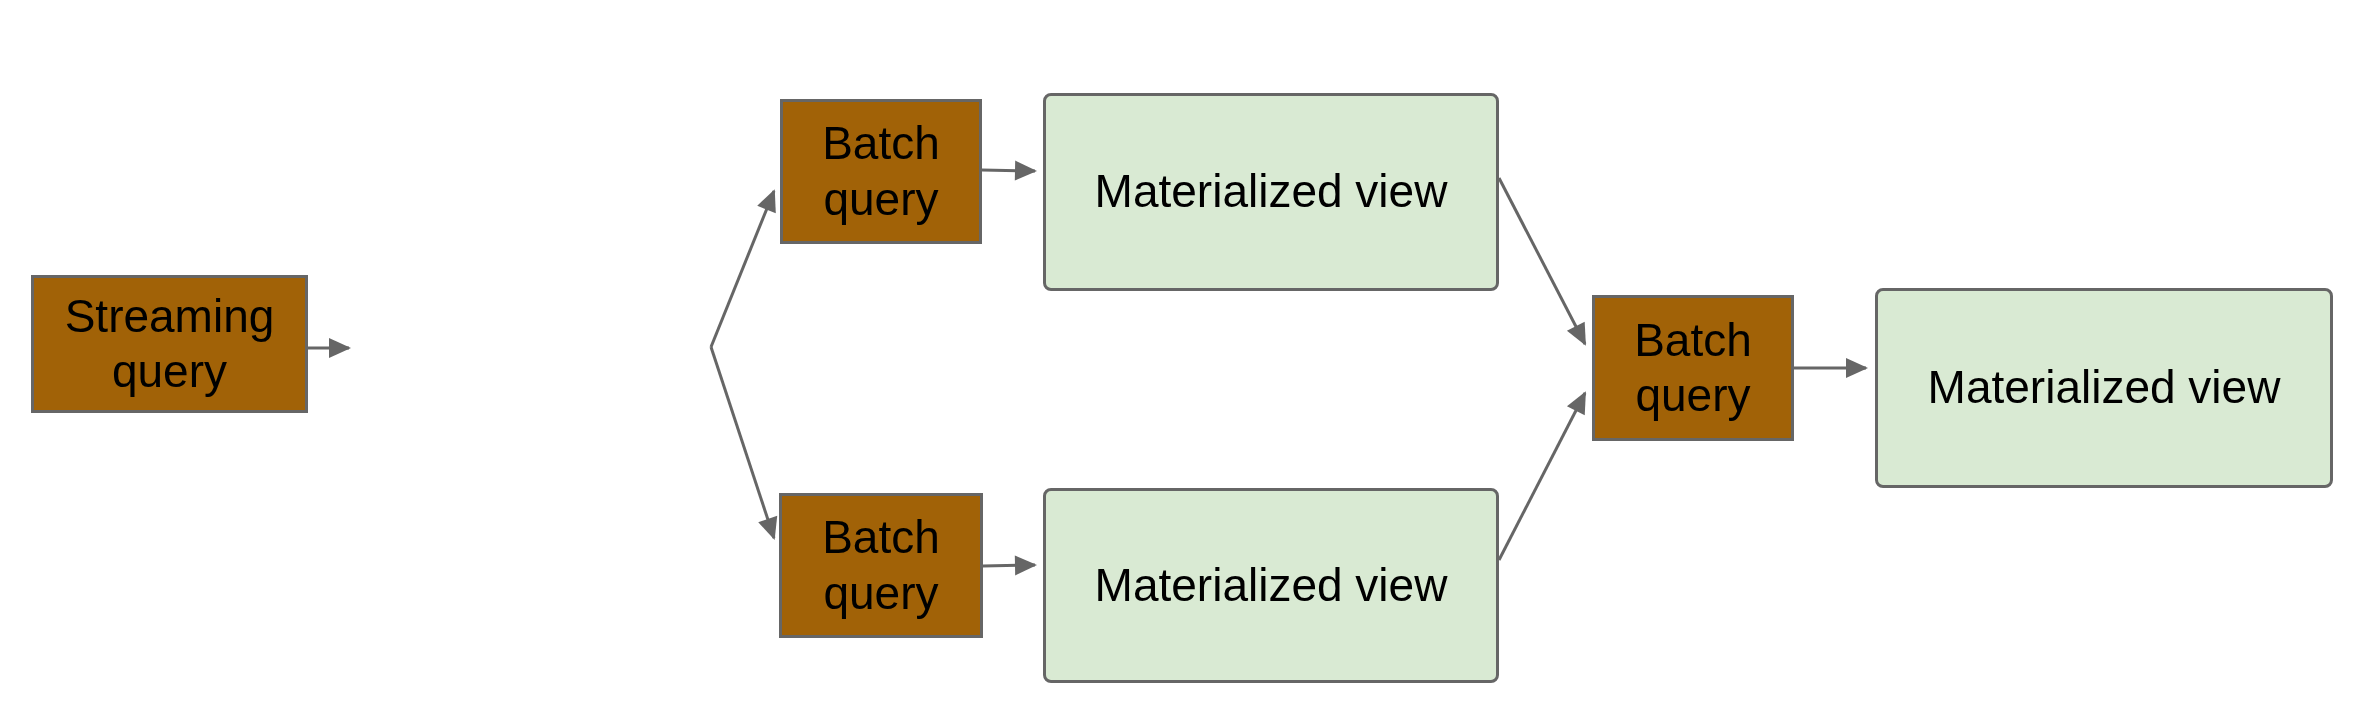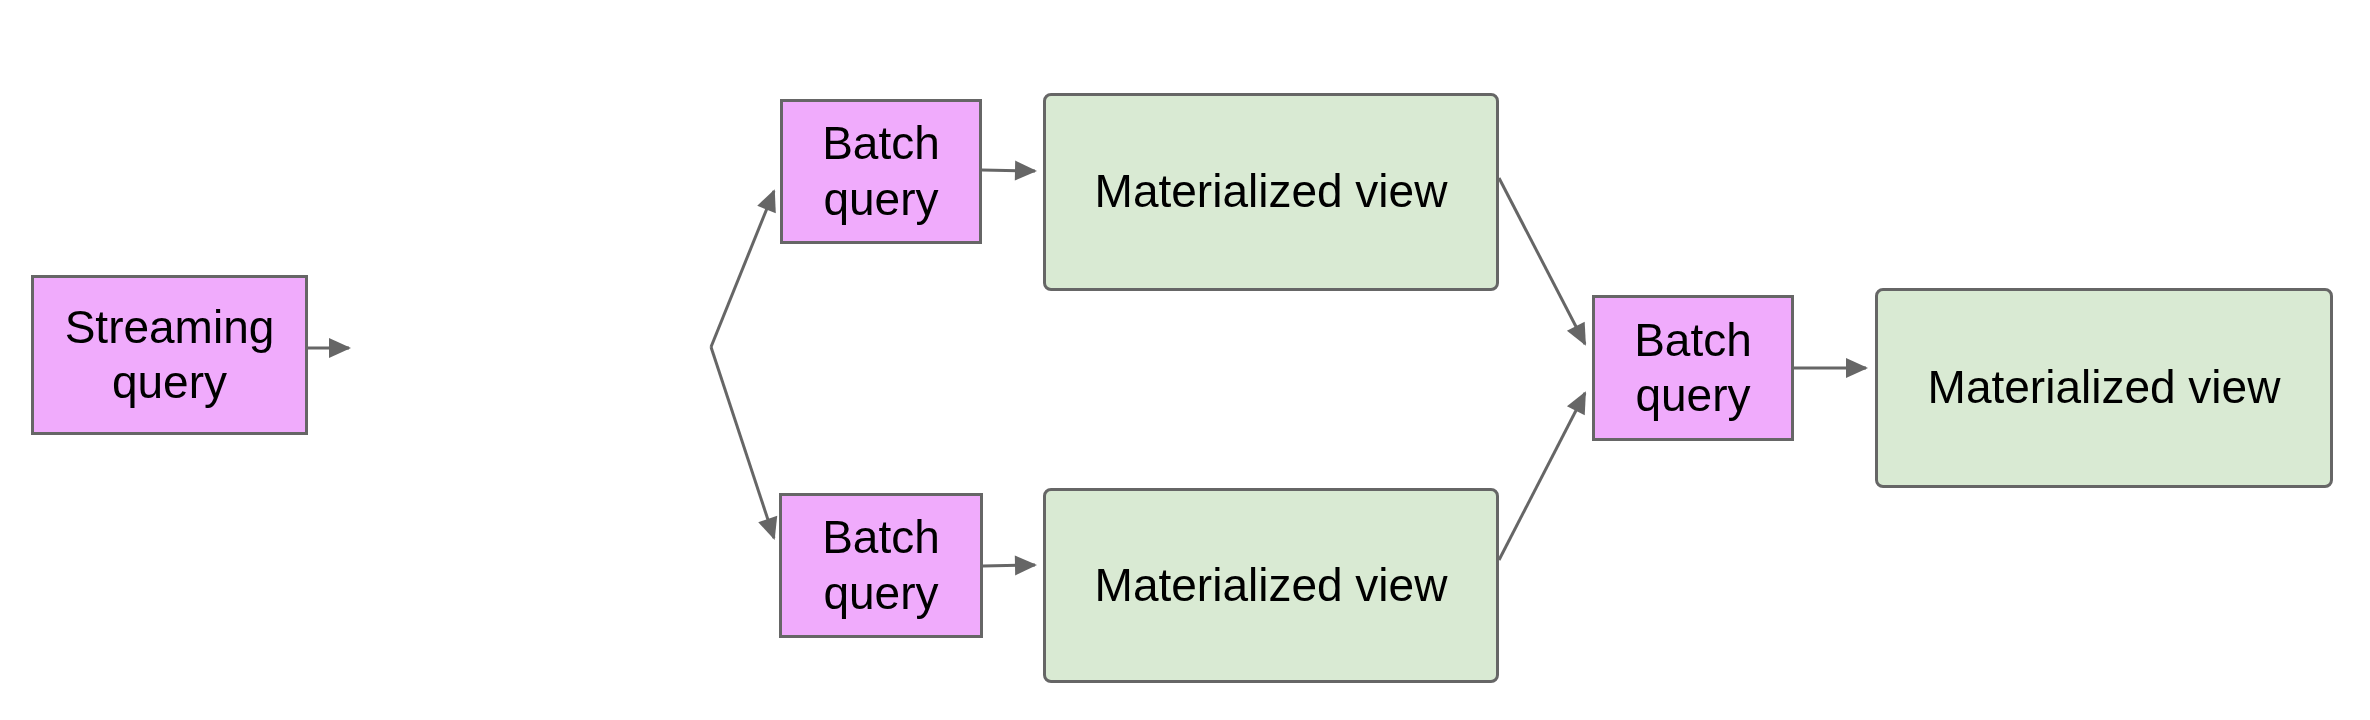--- a/index.html
+++ b/index.html
@@ -13,24 +13,24 @@
   .edges{position:absolute;left:0;top:0;width:2370px;height:720px;}
   .node{
     position:absolute;
     box-sizing:border-box;
     display:flex;align-items:center;justify-content:center;
     text-align:center;
     font-size:46px;line-height:1.2;color:#000000;
     border:3px solid #666666;
     padding:0 12px;
   }
-  .fill-yellow{background:#f0abfc;}
+  .fill-yellow{background:#a16207;}
   .fill-green{background:#D9EAD3;border-radius:8px;margin-top:20px;}
   
-  .n-streaming{left:31px;top:275px;width:277px;height:160px;}
+  .n-streaming{left:31px;top:275px;width:277px;height:138px;}
   .n-table{left:357px;top:251px;width:354px;height:193px;}
   .n-batch-top{left:780px;top:99px;width:202px;height:145px;}
   .n-mv-top{left:1043px;top:73px;width:456px;height:198px;}
   .n-batch-bottom{left:779px;top:493px;width:204px;height:145px;}
   .n-mv-bottom{left:1043px;top:468px;width:456px;height:195px;}
   .n-batch-right{left:1592px;top:295px;width:202px;height:146px;}
   .n-mv-right{left:1875px;top:268px;width:458px;height:200px;}
 </style>
 </head>
 <body>

